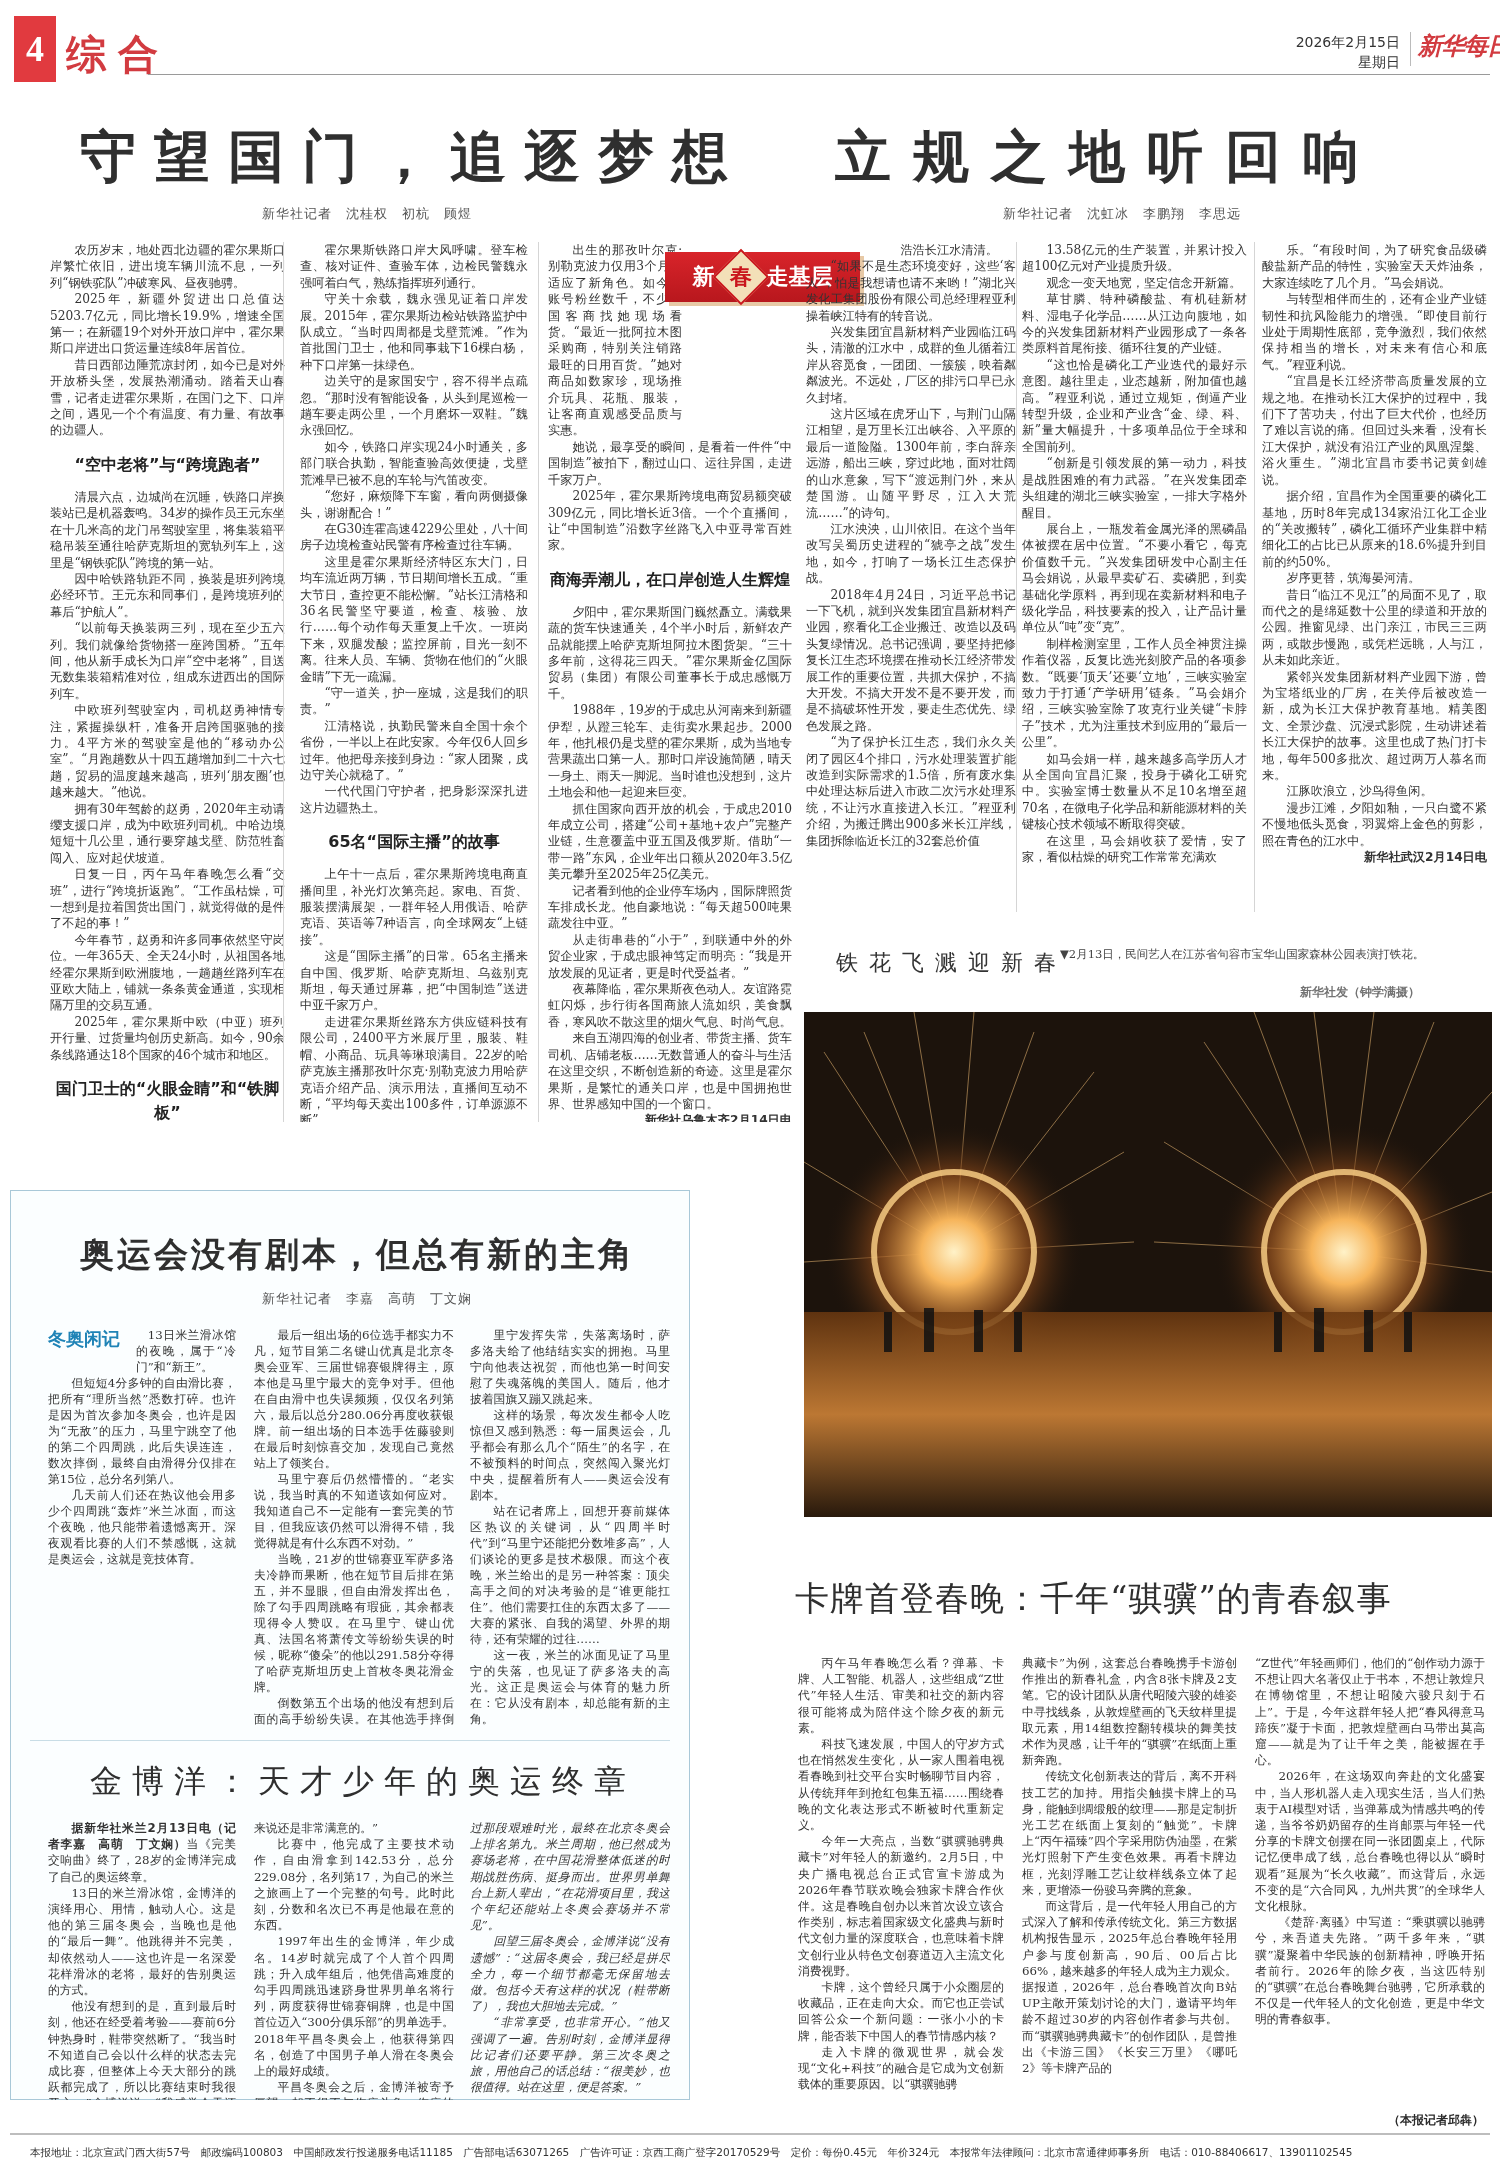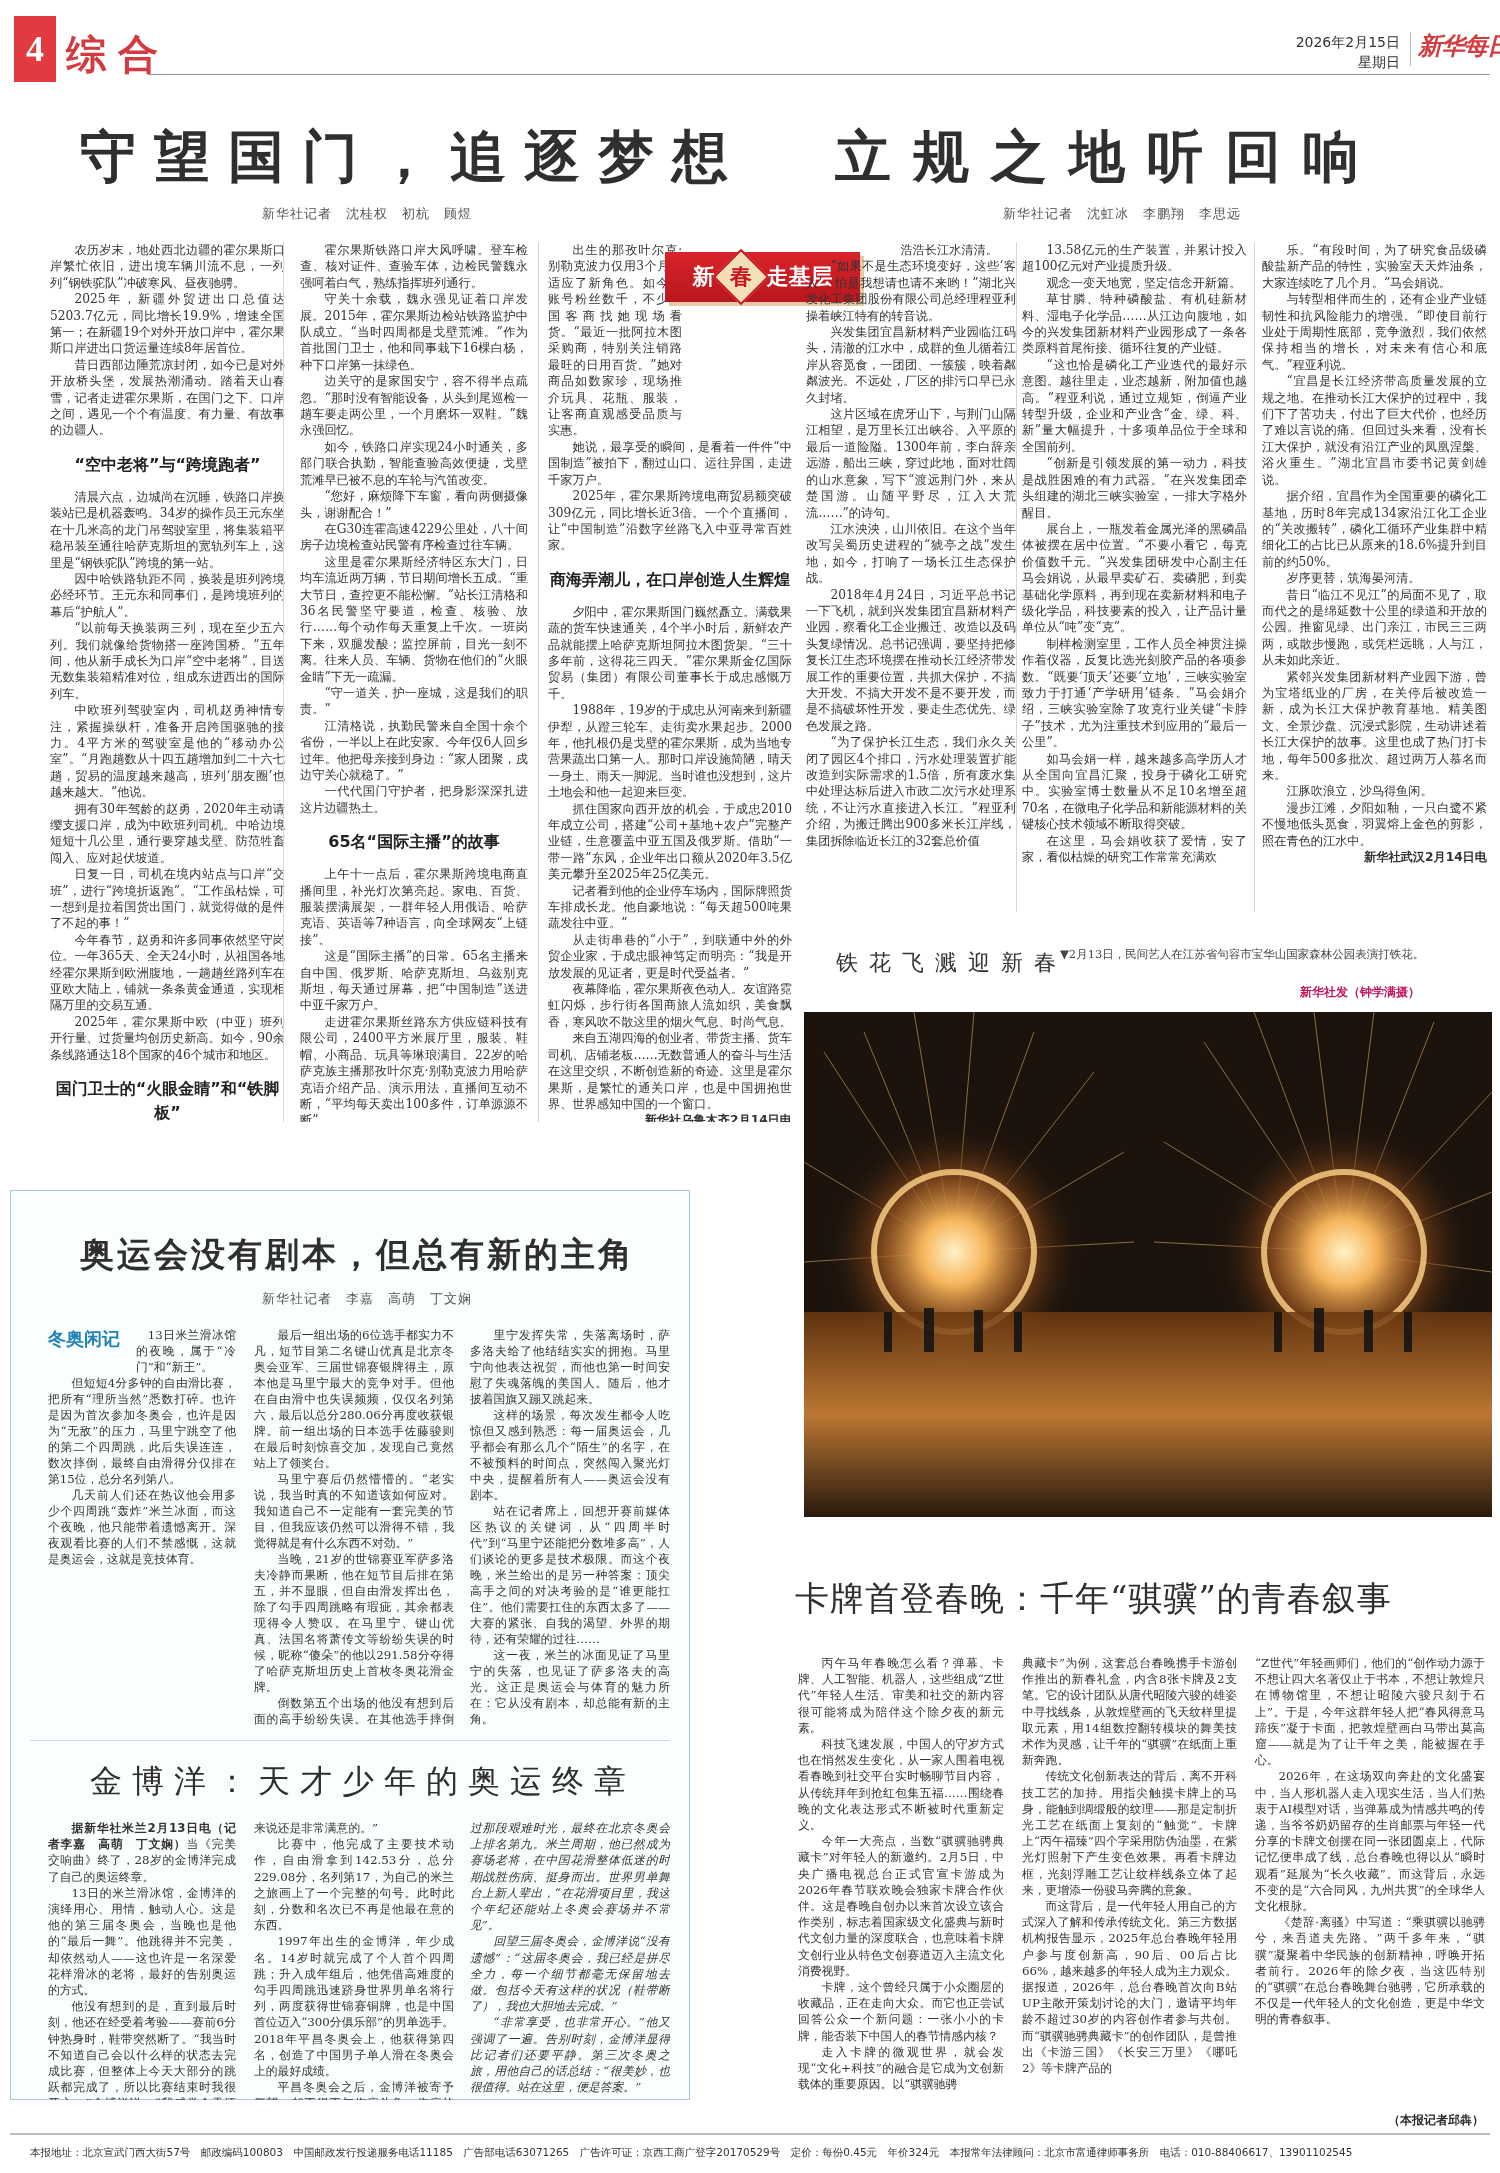--- a/index.html
+++ b/index.html
@@ -33,21 +33,21 @@
   .vrule { width: 1px; background: #d5d5d5; }
 
   
   .spring-banner { left: 665px; top: 252px; width: 195px; height: 50px; background: linear-gradient(#d8242a, #b8171d); color: #fff; display: flex; align-items: center; justify-content: center; font-weight: bold; font-size: 22px; box-shadow: 4px 4px 0 #e7c9a6; }
   .spring-banner .diamond { width: 40px; height: 40px; background: #f3e0b8; transform: rotate(45deg); display: flex; align-items: center; justify-content: center; margin: 0 6px; border: 2px solid #c9161c; }
   .spring-banner .diamond span { transform: rotate(-45deg); color: #c9161c; font-size: 22px; }
 
   
   .photo-title { left: 836px; top: 948px; font-size: 22px; letter-spacing: 11px; color: #333; white-space: nowrap; }
   .photo-caption { left: 1060px; top: 946px; width: 430px; font-size: 11.5px; line-height: 17px; color: #444; }
-  .photo-credit { left: 1300px; top: 984px; font-family: "DejaVu Sans", sans-serif; font-weight: bold; font-size: 12px; color: #be185d; white-space: nowrap; text-align: right; }
+  .photo-credit { left: 1300px; top: 984px; font-family: "DejaVu Sans", sans-serif; font-weight: bold; font-size: 12px; color: #737373; white-space: nowrap; text-align: right; }
   .photo { left: 804px; top: 1012px; width: 688px; height: 505px; overflow: hidden; background: #1c130c; }
 
   
   .olympic-box { left: 10px; top: 1190px; width: 680px; height: 910px; border: 1px solid #a9c8d8; background: #fbfeff; }
   .h-oly { left: 80px; top: 1232px; font-size: 34px; letter-spacing: 3px; font-weight: bold; }
   .by3 { left: 262px; top: 1290px; }
   .winter-label { left: 48px; top: 1327px; font-family: Liberation Serif, serif; font-weight: bold; font-size: 18px; color: #1f83b6; }
   .oly-rule { left: 30px; top: 1740px; width: 640px; height: 1px; background: #c8dde6; }
   .h-jin { left: 90px; top: 1760px; font-size: 32px; letter-spacing: 10px; font-weight: normal; }
 
@@ -78,21 +78,21 @@
 <div class="abs col" style="left:50px;top:242px;width:235px;height:880px;">
   <p>农历岁末，地处西北边疆的霍尔果斯口岸繁忙依旧，进出境车辆川流不息，一列列“钢铁驼队”冲破寒风、昼夜驰骋。</p>
   <p>2025年，新疆外贸进出口总值达5203.7亿元，同比增长19.9%，增速全国第一；在新疆19个对外开放口岸中，霍尔果斯口岸进出口货运量连续8年居首位。</p>
   <p>昔日西部边陲荒凉封闭，如今已是对外开放桥头堡，发展热潮涌动。踏着天山春雪，记者走进霍尔果斯，在国门之下、口岸之间，遇见一个个有温度、有力量、有故事的边疆人。</p>
   <p class="sub">“空中老将”与“跨境跑者”</p>
   <p>清晨六点，边城尚在沉睡，铁路口岸换装站已是机器轰鸣。34岁的操作员王元东坐在十几米高的龙门吊驾驶室里，将集装箱平稳吊装至通往哈萨克斯坦的宽轨列车上，这里是“钢铁驼队”跨境的第一站。</p>
   <p>因中哈铁路轨距不同，换装是班列跨境必经环节。王元东和同事们，是跨境班列的幕后“护航人”。</p>
   <p>“以前每天换装两三列，现在至少五六列。我们就像给货物搭一座跨国桥。”五年间，他从新手成长为口岸“空中老将”，目送无数集装箱精准对位，组成东进西出的国际列车。</p>
   <p>中欧班列驾驶室内，司机赵勇神情专注，紧握操纵杆，准备开启跨国驱驰的接力。4平方米的驾驶室是他的“移动办公室”。“月跑趟数从十四五趟增加到二十六七趟，贸易的温度越来越高，班列‘朋友圈’也越来越大。”他说。</p>
   <p>拥有30年驾龄的赵勇，2020年主动请缨支援口岸，成为中欧班列司机。中哈边境短短十几公里，通行要穿越戈壁、防范牲畜闯入、应对起伏坡道。</p>
-  <p>日复一日，司机在境内站点与口岸“交班”，进行“跨境折返跑”。“工作虽枯燥，可一想到是拉着国货出国门，就觉得做的是件了不起的事！”</p>
+  <p>日复一日，丙午马年春晚怎么看“交班”，进行“跨境折返跑”。“工作虽枯燥，可一想到是拉着国货出国门，就觉得做的是件了不起的事！”</p>
   <p>今年春节，赵勇和许多同事依然坚守岗位。一年365天、全天24小时，从祖国各地经霍尔果斯到欧洲腹地，一趟趟丝路列车在亚欧大陆上，铺就一条条黄金通道，实现相隔万里的交易互通。</p>
   <p>2025年，霍尔果斯中欧（中亚）班列开行量、过货量均创历史新高。如今，90余条线路通达18个国家的46个城市和地区。</p>
   <p class="sub">国门卫士的“火眼金睛”和“铁脚板”</p>
 
 </div>
 <div class="abs vrule" style="left:283px;top:242px;height:880px;"></div>
 
 <div class="abs col" style="left:300px;top:242px;width:228px;height:880px;">
   <p>霍尔果斯铁路口岸大风呼啸。登车检查、核对证件、查验车体，边检民警魏永强呵着白气，熟练指挥班列通行。</p>
   <p>守关十余载，魏永强见证着口岸发展。2015年，霍尔果斯边检站铁路监护中队成立。“当时四周都是戈壁荒滩。”作为首批国门卫士，他和同事栽下16棵白杨，种下口岸第一抹绿色。</p>

